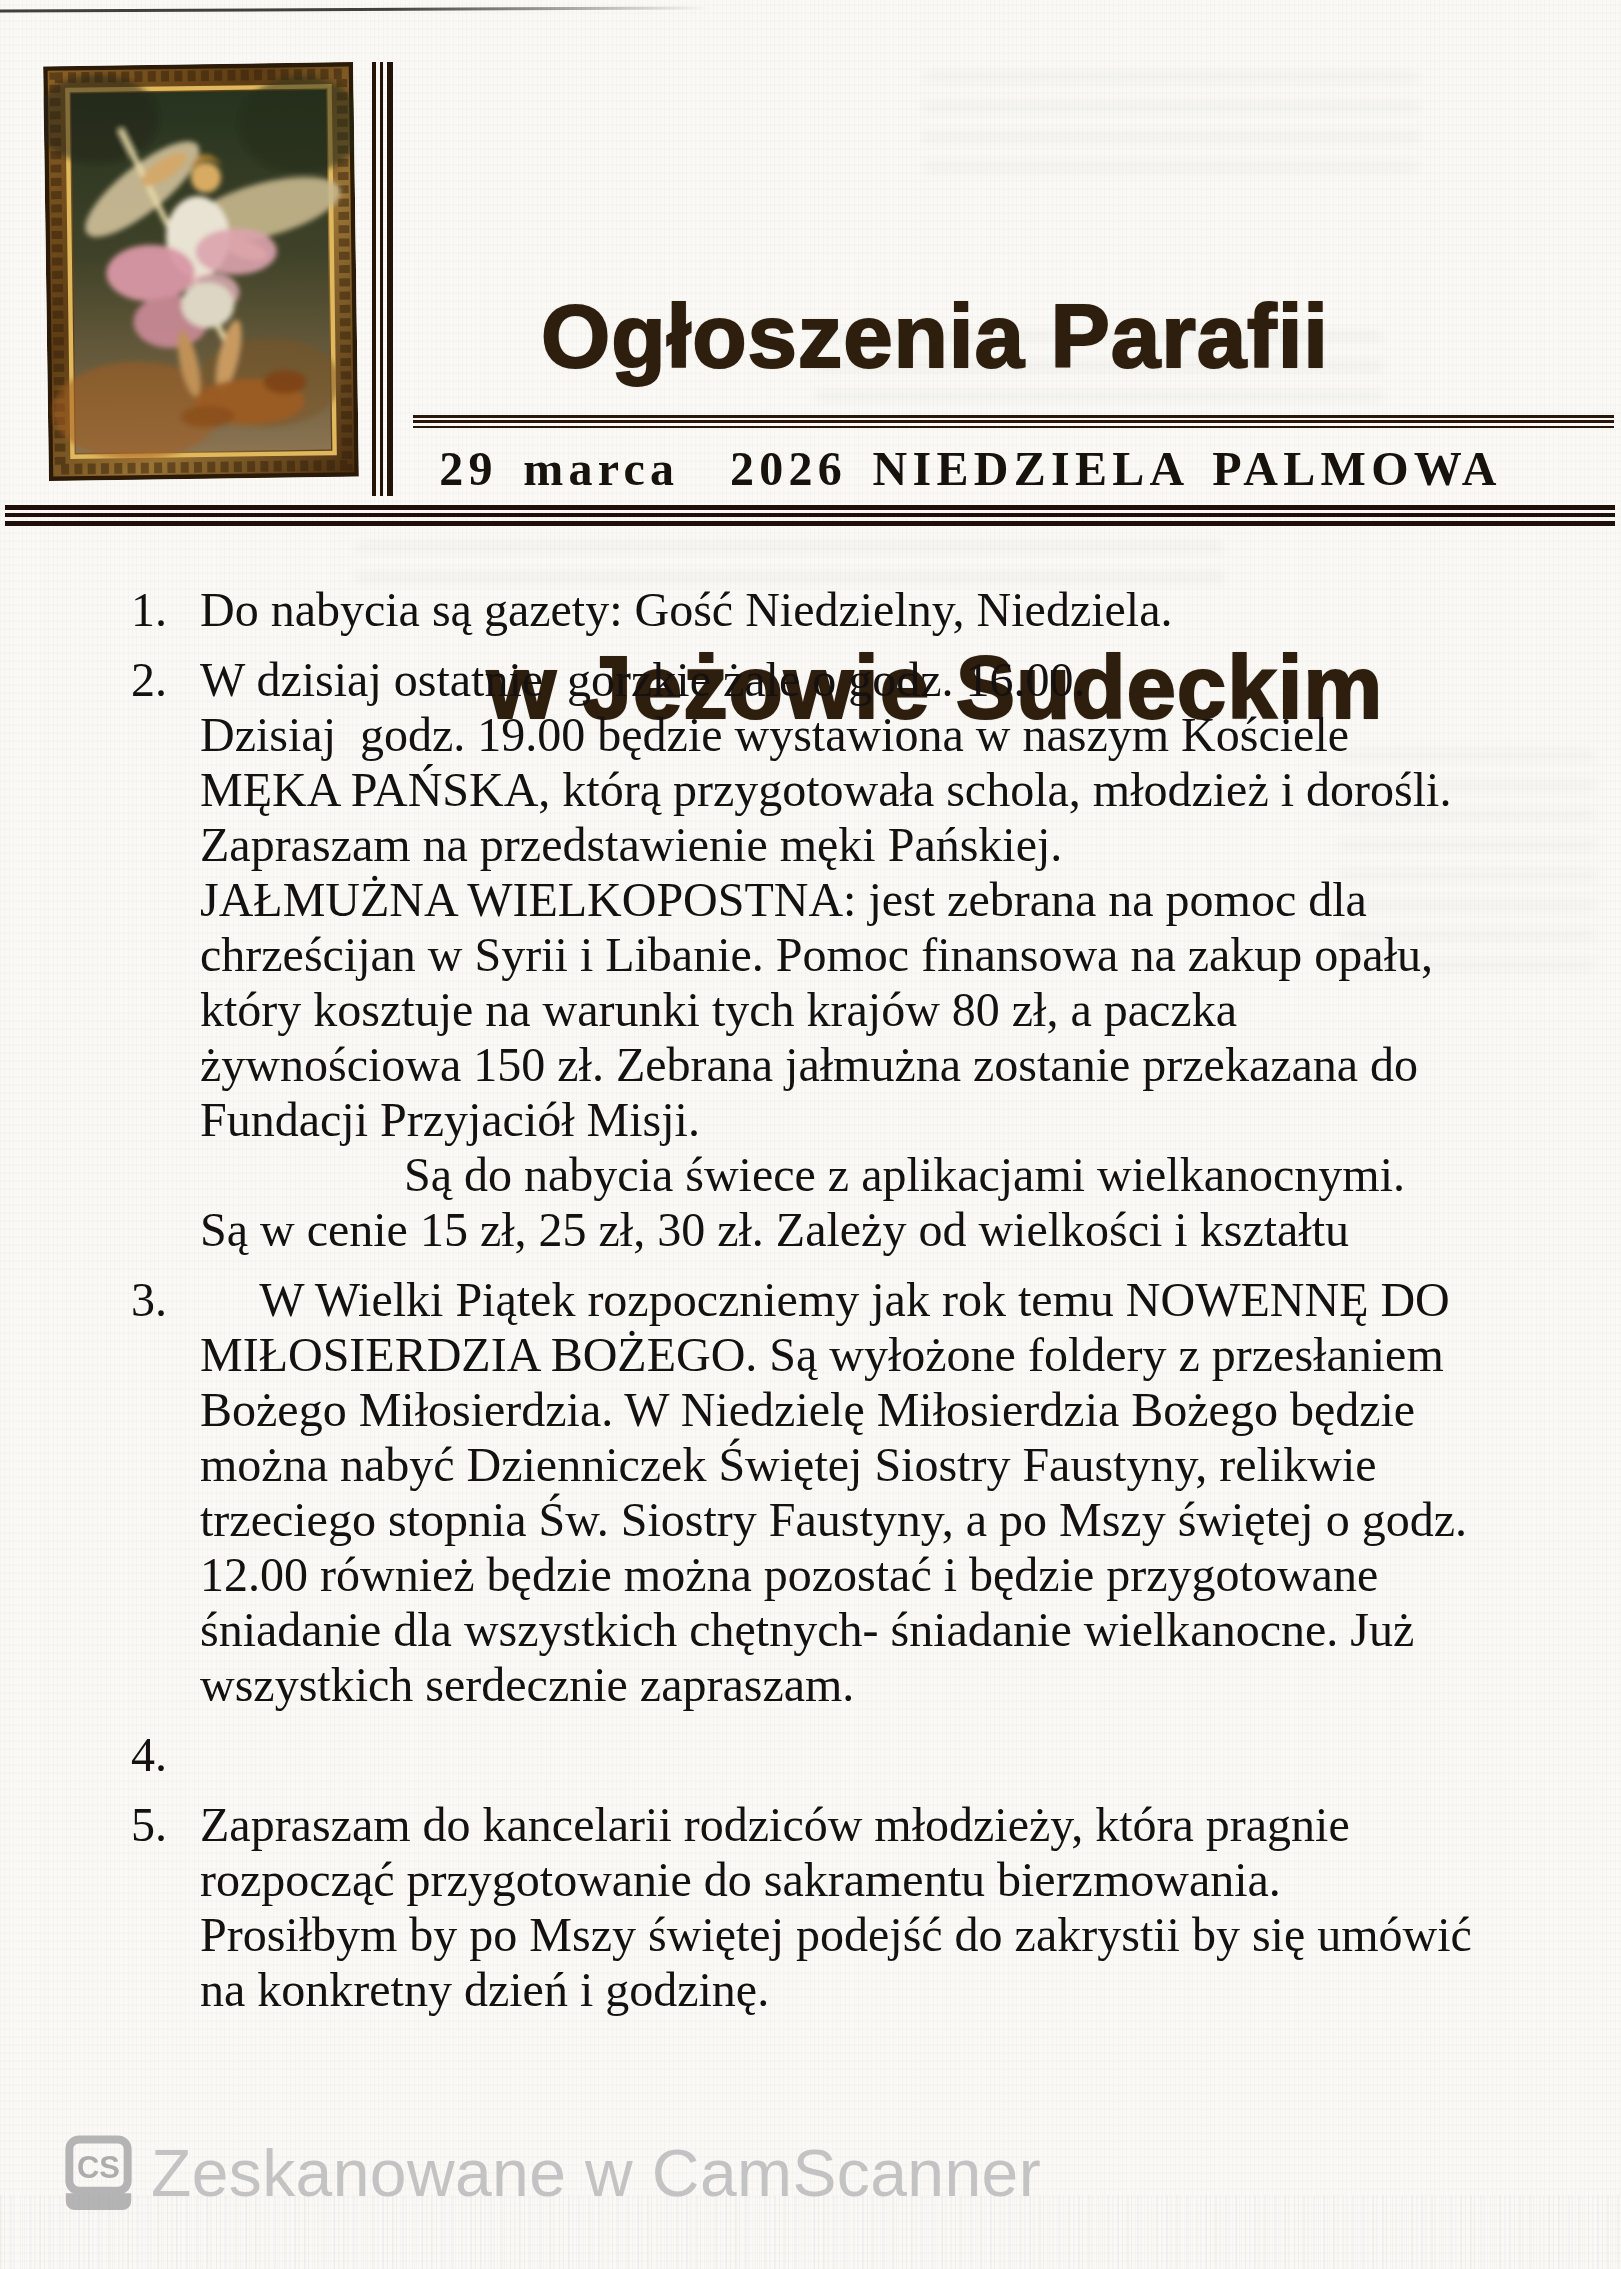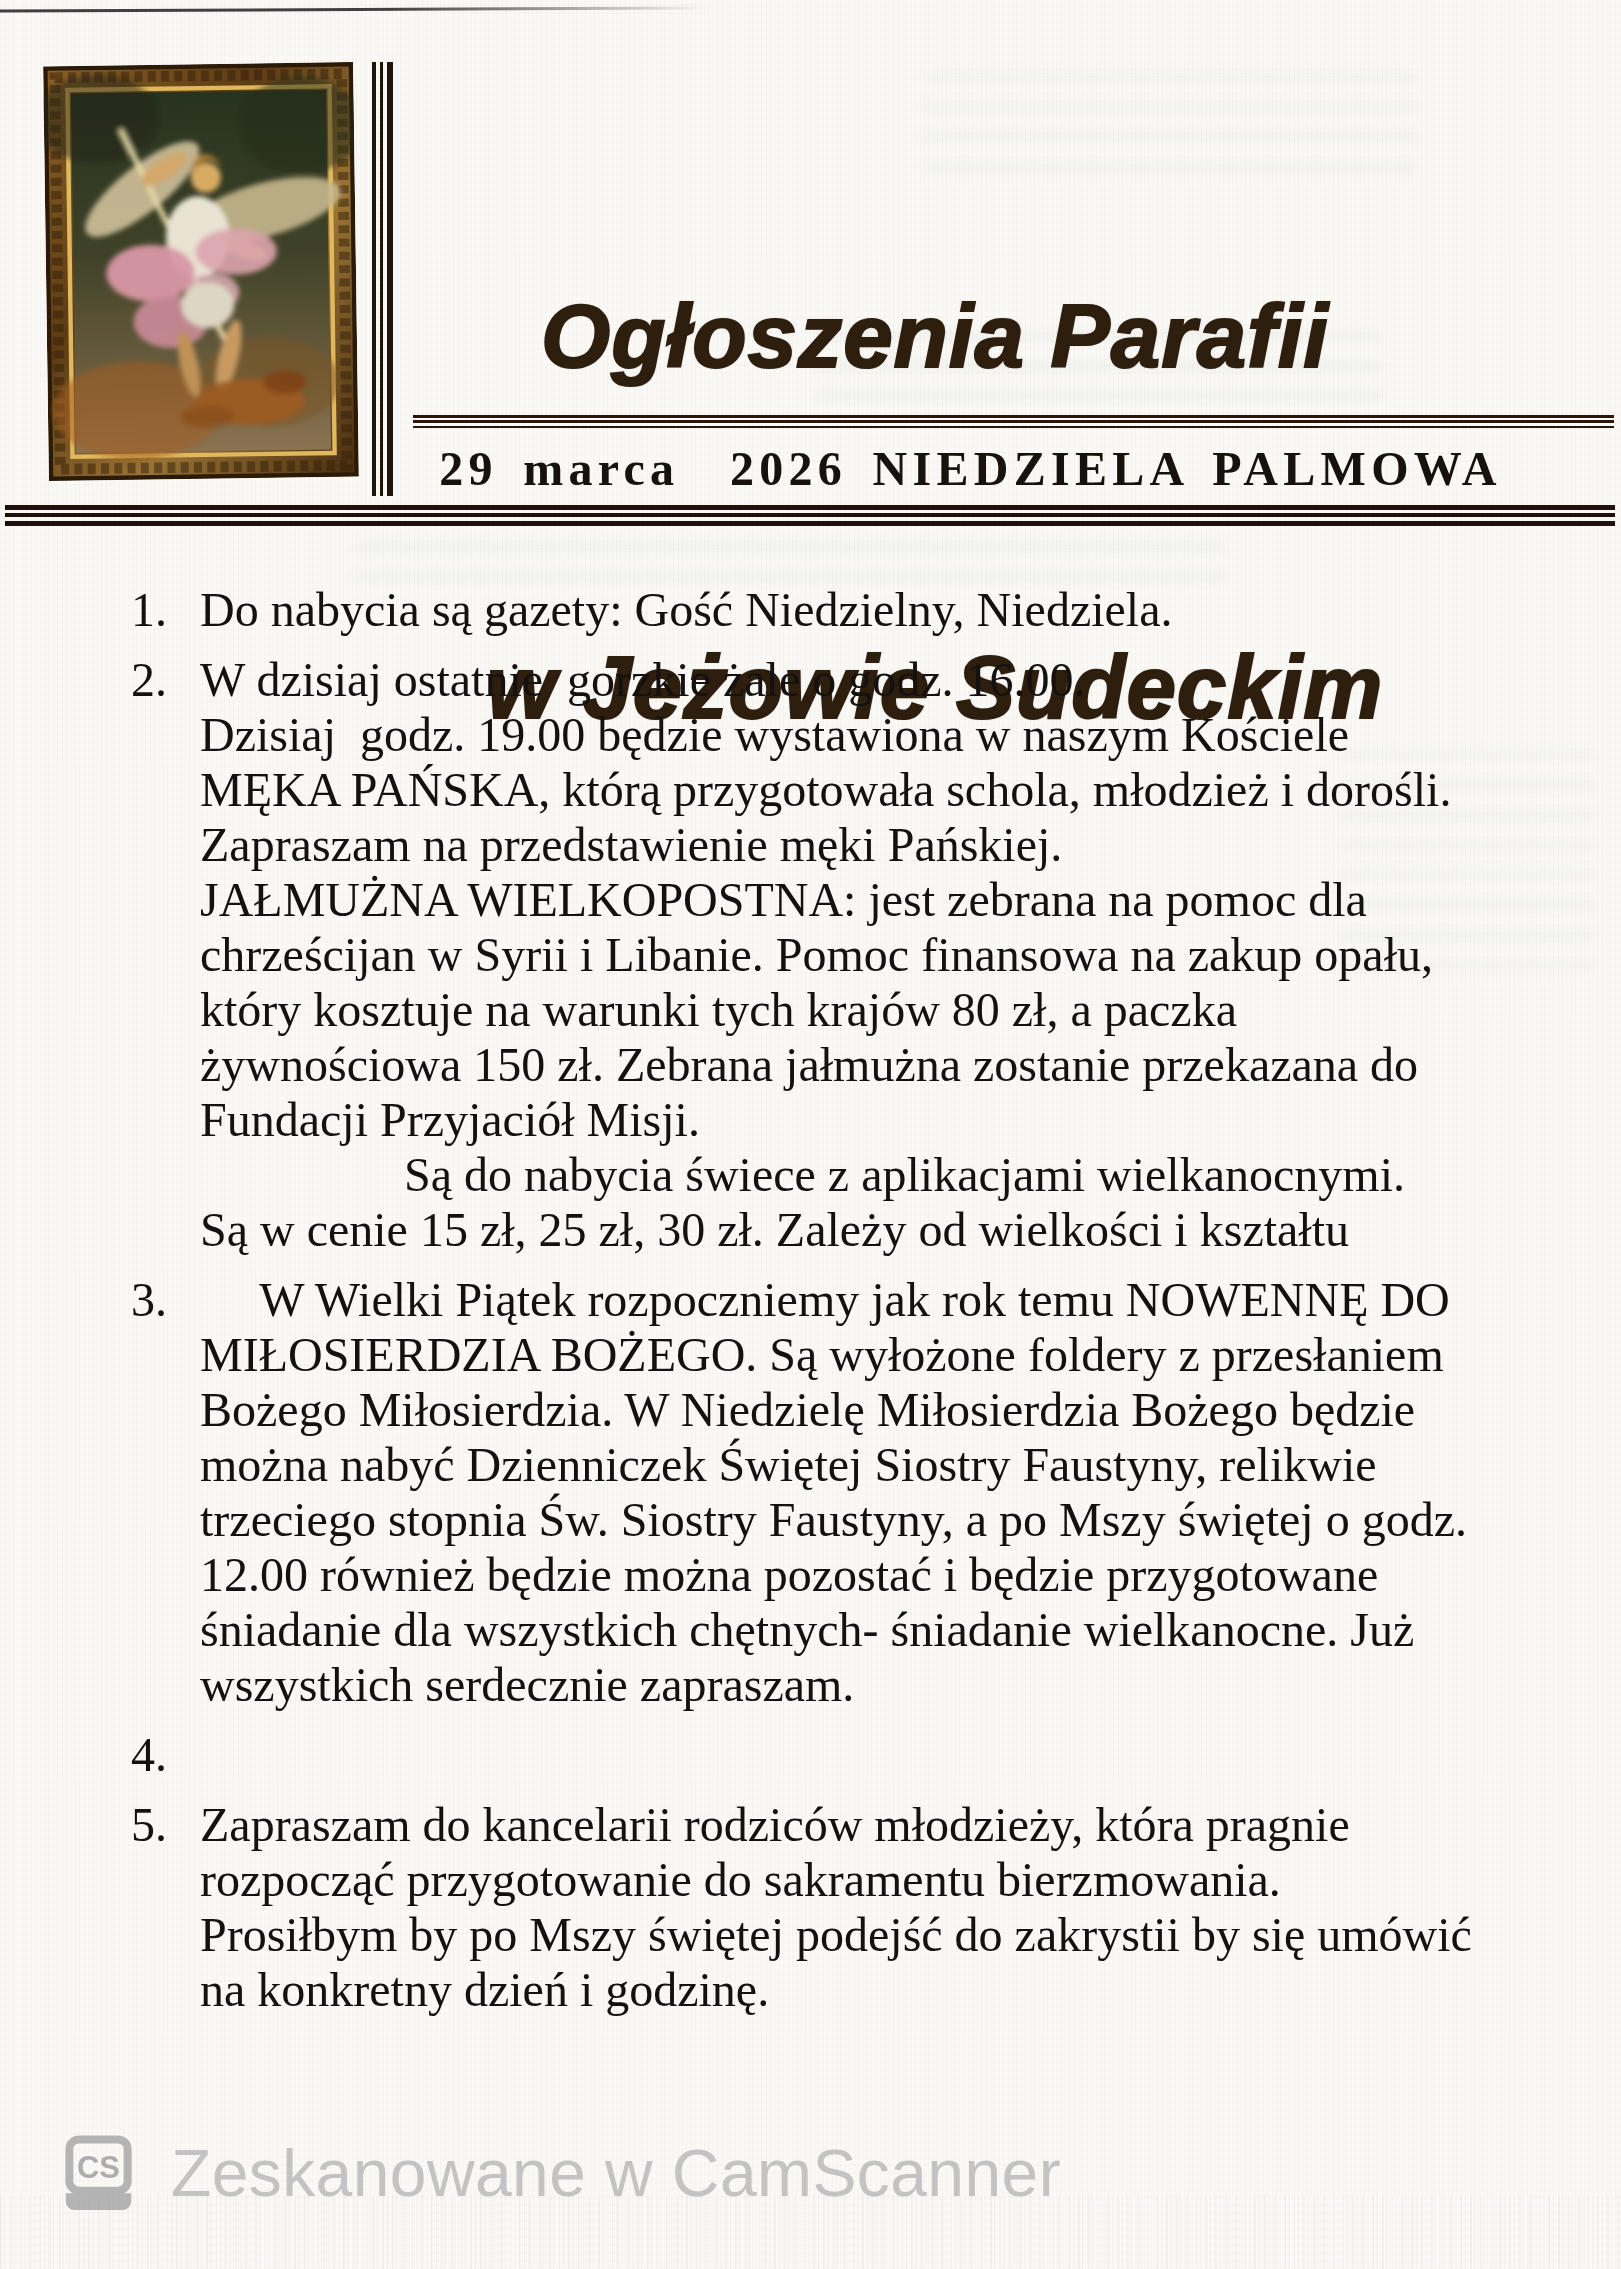--- a/index.html
+++ b/index.html
@@ -42,21 +42,20 @@
     position:absolute;left:372px;top:44px;width:1126px;
     text-align:center;
     font-family:"Liberation Sans", sans-serif;
     font-weight:bold;
     font-size:89px;line-height:117px;
     color:#2d1e0e;
     letter-spacing:0.9px;
     -webkit-text-stroke:2px #2d1e0e;
     text-shadow:0 0 1.8px rgba(48,30,10,.75);
     white-space:pre;
-    font-style:italic;
   }
   .rule{position:absolute;}
   .rule-under-title{
     left:413px;top:415px;width:1201px;height:14px;
     background:linear-gradient(180deg,#2a170c 0 2.7px, transparent 2.7px 5.3px,
       #2a170c 5.3px 8px, transparent 8px 10.6px, #2a170c 10.6px 13.3px, transparent 13.3px 14px);
   }
   .date-line{
     position:absolute;left:372px;top:443px;width:1197px;
     text-align:center;
@@ -75,21 +74,21 @@
     position:absolute;left:122px;top:582px;width:1472px;
     font-size:48px;line-height:55px;color:#141110;
   }
   .item{display:flex;align-items:flex-start;}
   .item + .item{margin-top:15px;}
   .item .num{width:78px;flex:0 0 78px;padding-left:8.9px;box-sizing:border-box;}
   .item .lines{white-space:pre;}
   
   .footer{
     position:absolute;left:62px;top:2132px;height:82px;
-    display:flex;align-items:center;gap:36px;
+    display:flex;align-items:center;gap:16px;
   }
   .cs-icon{width:73px;height:76px;flex:0 0 73px;}
   .watermark-text{
     font-family:"Liberation Sans", sans-serif;
     font-size:66px;color:#c3c3c3;letter-spacing:0.4px;white-space:pre;
   }
   
   .bleed{
     position:absolute;pointer-events:none;border-radius:8.9px;
     background:repeating-linear-gradient(180deg, #6f7f6f 0 12.4px, transparent 12.4px 30px);

